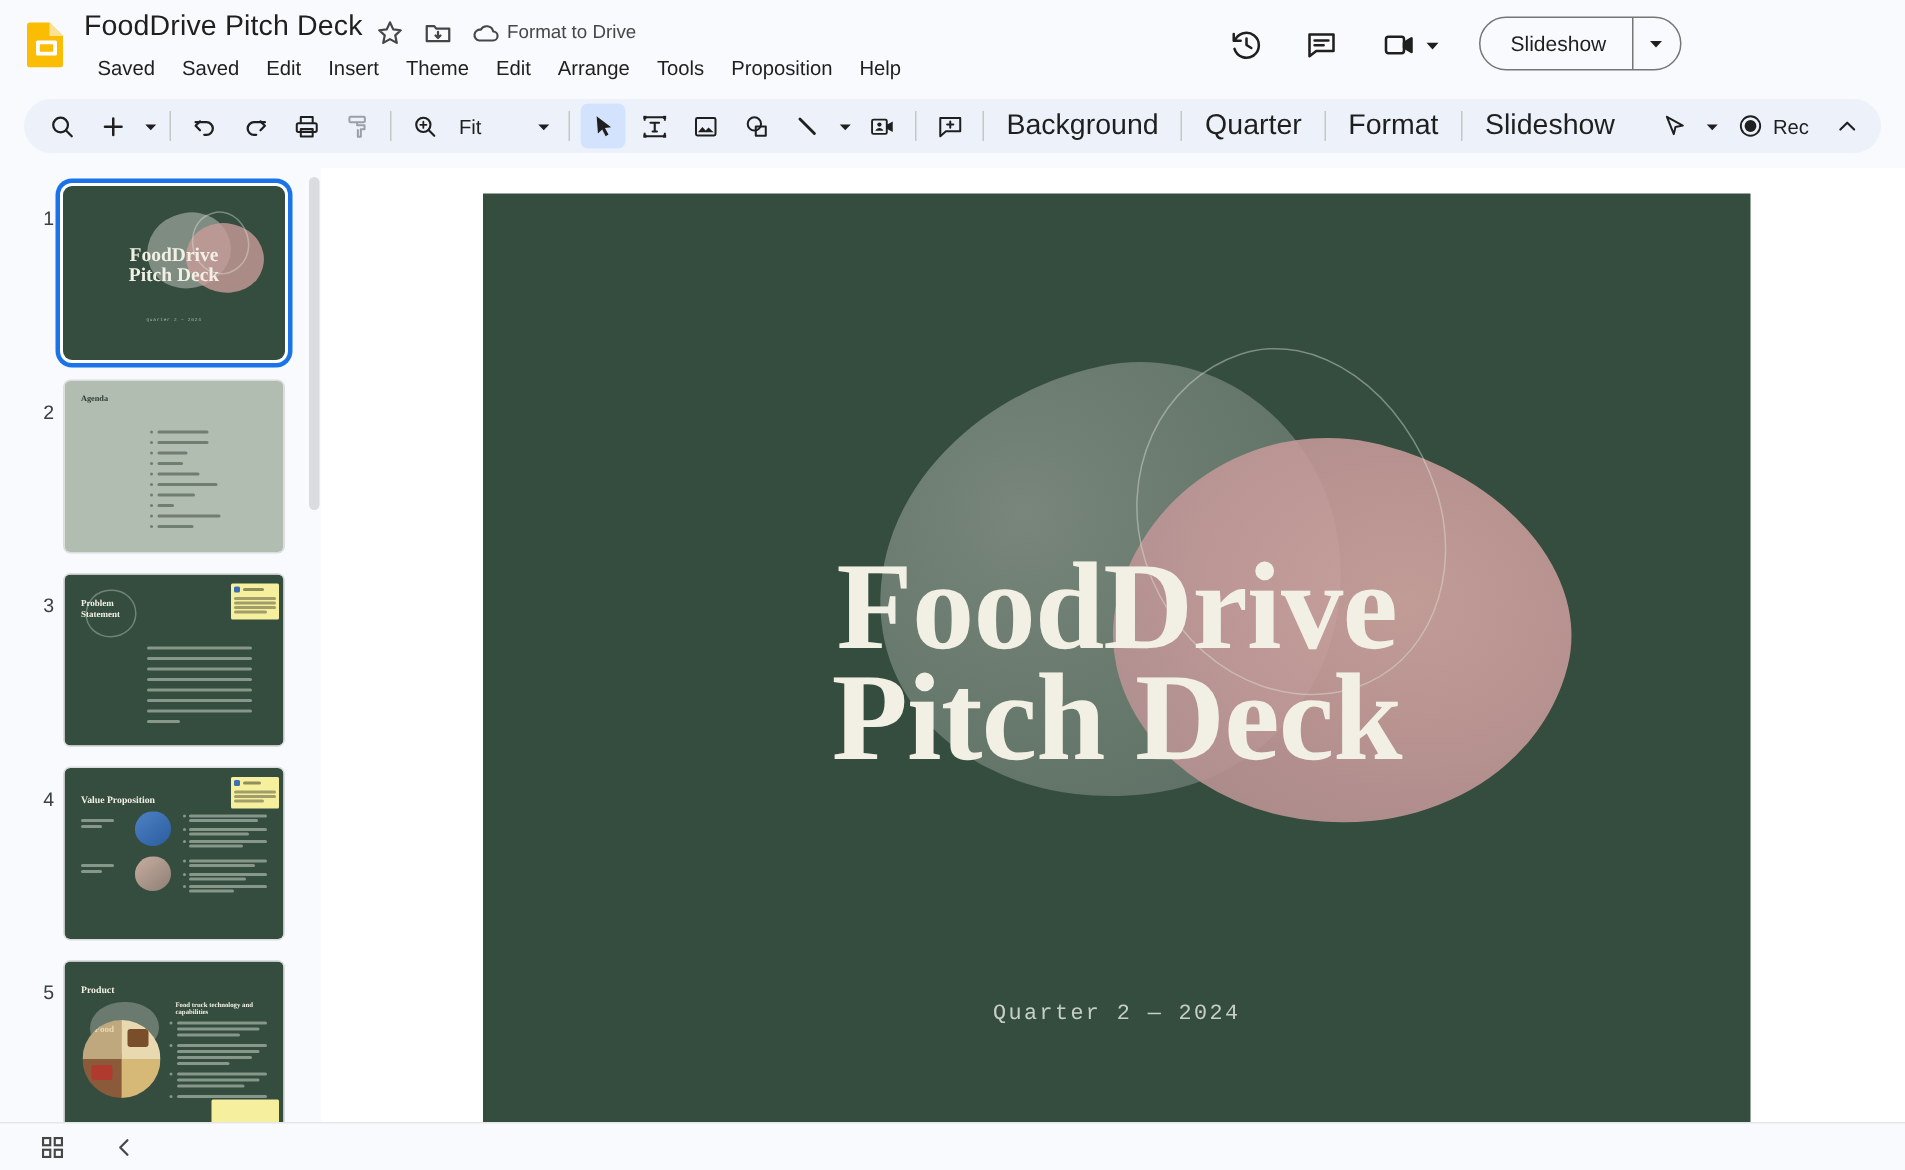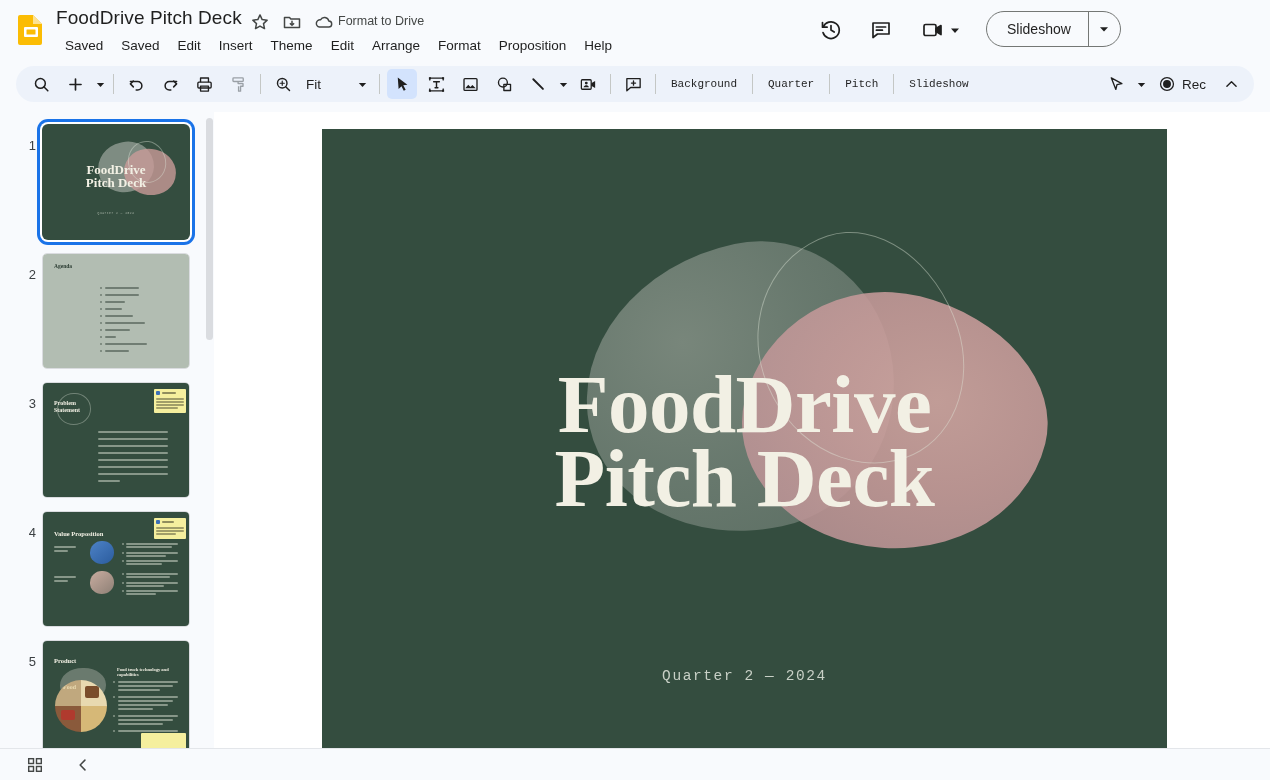--- a/index.html
+++ b/index.html
@@ -94,22 +94,22 @@
     justify-content: center; cursor: pointer; color: #1f1f1f; flex: none;
   }
   .tb-sep {
     width: 1px; height: 20px; background: #c4c7c5; margin: 0 5px; flex: none;
   }
   .tb-zoomlabel {
     font-size: 13.5px; color: #1f1f1f; padding: 0 6px;
     min-width: 54px; cursor: pointer; flex: none;
   }
   .tb-text {
-    font-size: 11px; color: #1f1f1f; padding: 5px 10px;
-    border-radius: 5px; cursor: pointer; white-space: nowrap; flex: none; font-family: Liberation Mono, monospace;
+    font-size: 19px; color: #1f1f1f; padding: 5px 10px;
+    border-radius: 5px; cursor: pointer; white-space: nowrap; flex: none;
   }
   .tb-rec {
     display: flex; align-items: center; gap: 6px;
     font-size: 13.5px; color: #1f1f1f; padding: 4px 8px;
     border-radius: 5px; cursor: pointer; flex: none;
   }
 
   
   .filmstrip {
     position: absolute; left: 0; top: 112px; width: 214px; height: 636px;
@@ -262,21 +262,21 @@
   <div class="saved-text">Format to Drive</div>
 
   <div class="menubar">
     <div class="menu-item">Saved</div>
     <div class="menu-item">Saved</div>
     <div class="menu-item">Edit</div>
     <div class="menu-item">Insert</div>
     <div class="menu-item">Theme</div>
     <div class="menu-item">Edit</div>
     <div class="menu-item">Arrange</div>
-    <div class="menu-item">Format</div>
+    <div class="menu-item">Tools</div>
     <div class="menu-item">Proposition</div>
     <div class="menu-item">Help</div>
   </div>
 
   <div class="tb-right-icon" style="left:819px">
     <svg width="24" height="24" viewBox="0 0 24 24" fill="none" stroke="#1f1f1f" stroke-width="1.7" stroke-linecap="round" stroke-linejoin="round">
       <path d="M3.5 9.2V4.6M3.5 9.2h4.6"></path>
       <path d="M4.2 9.2A8.3 8.3 0 1 1 4 14.6"></path>
       <path d="M12 7.6V12l3.2 2"></path>
     </svg>
@@ -433,21 +433,21 @@
       <path d="M12 7.6v5.2M9.4 10.2h5.2" stroke-linecap="round"></path>
     </svg>
   </div>
 
   <div class="tb-sep"></div>
 
   <div class="tb-text">Background</div>
   <div class="tb-sep"></div>
   <div class="tb-text">Quarter</div>
   <div class="tb-sep"></div>
-  <div class="tb-text">Pitch</div>
+  <div class="tb-text">Format</div>
   <div class="tb-sep"></div>
   <div class="tb-text">Slideshow</div>
 
   <div style="flex:1"></div>
 
   <div class="tb-btn">
     <svg width="19" height="19" viewBox="0 0 24 24" fill="none" stroke="#1f1f1f" stroke-width="1.7" stroke-linejoin="round">
       <path d="M5.4 3.6l13.4 7.4-6.2 1.2-1.4 6z"></path>
     </svg>
   </div>

